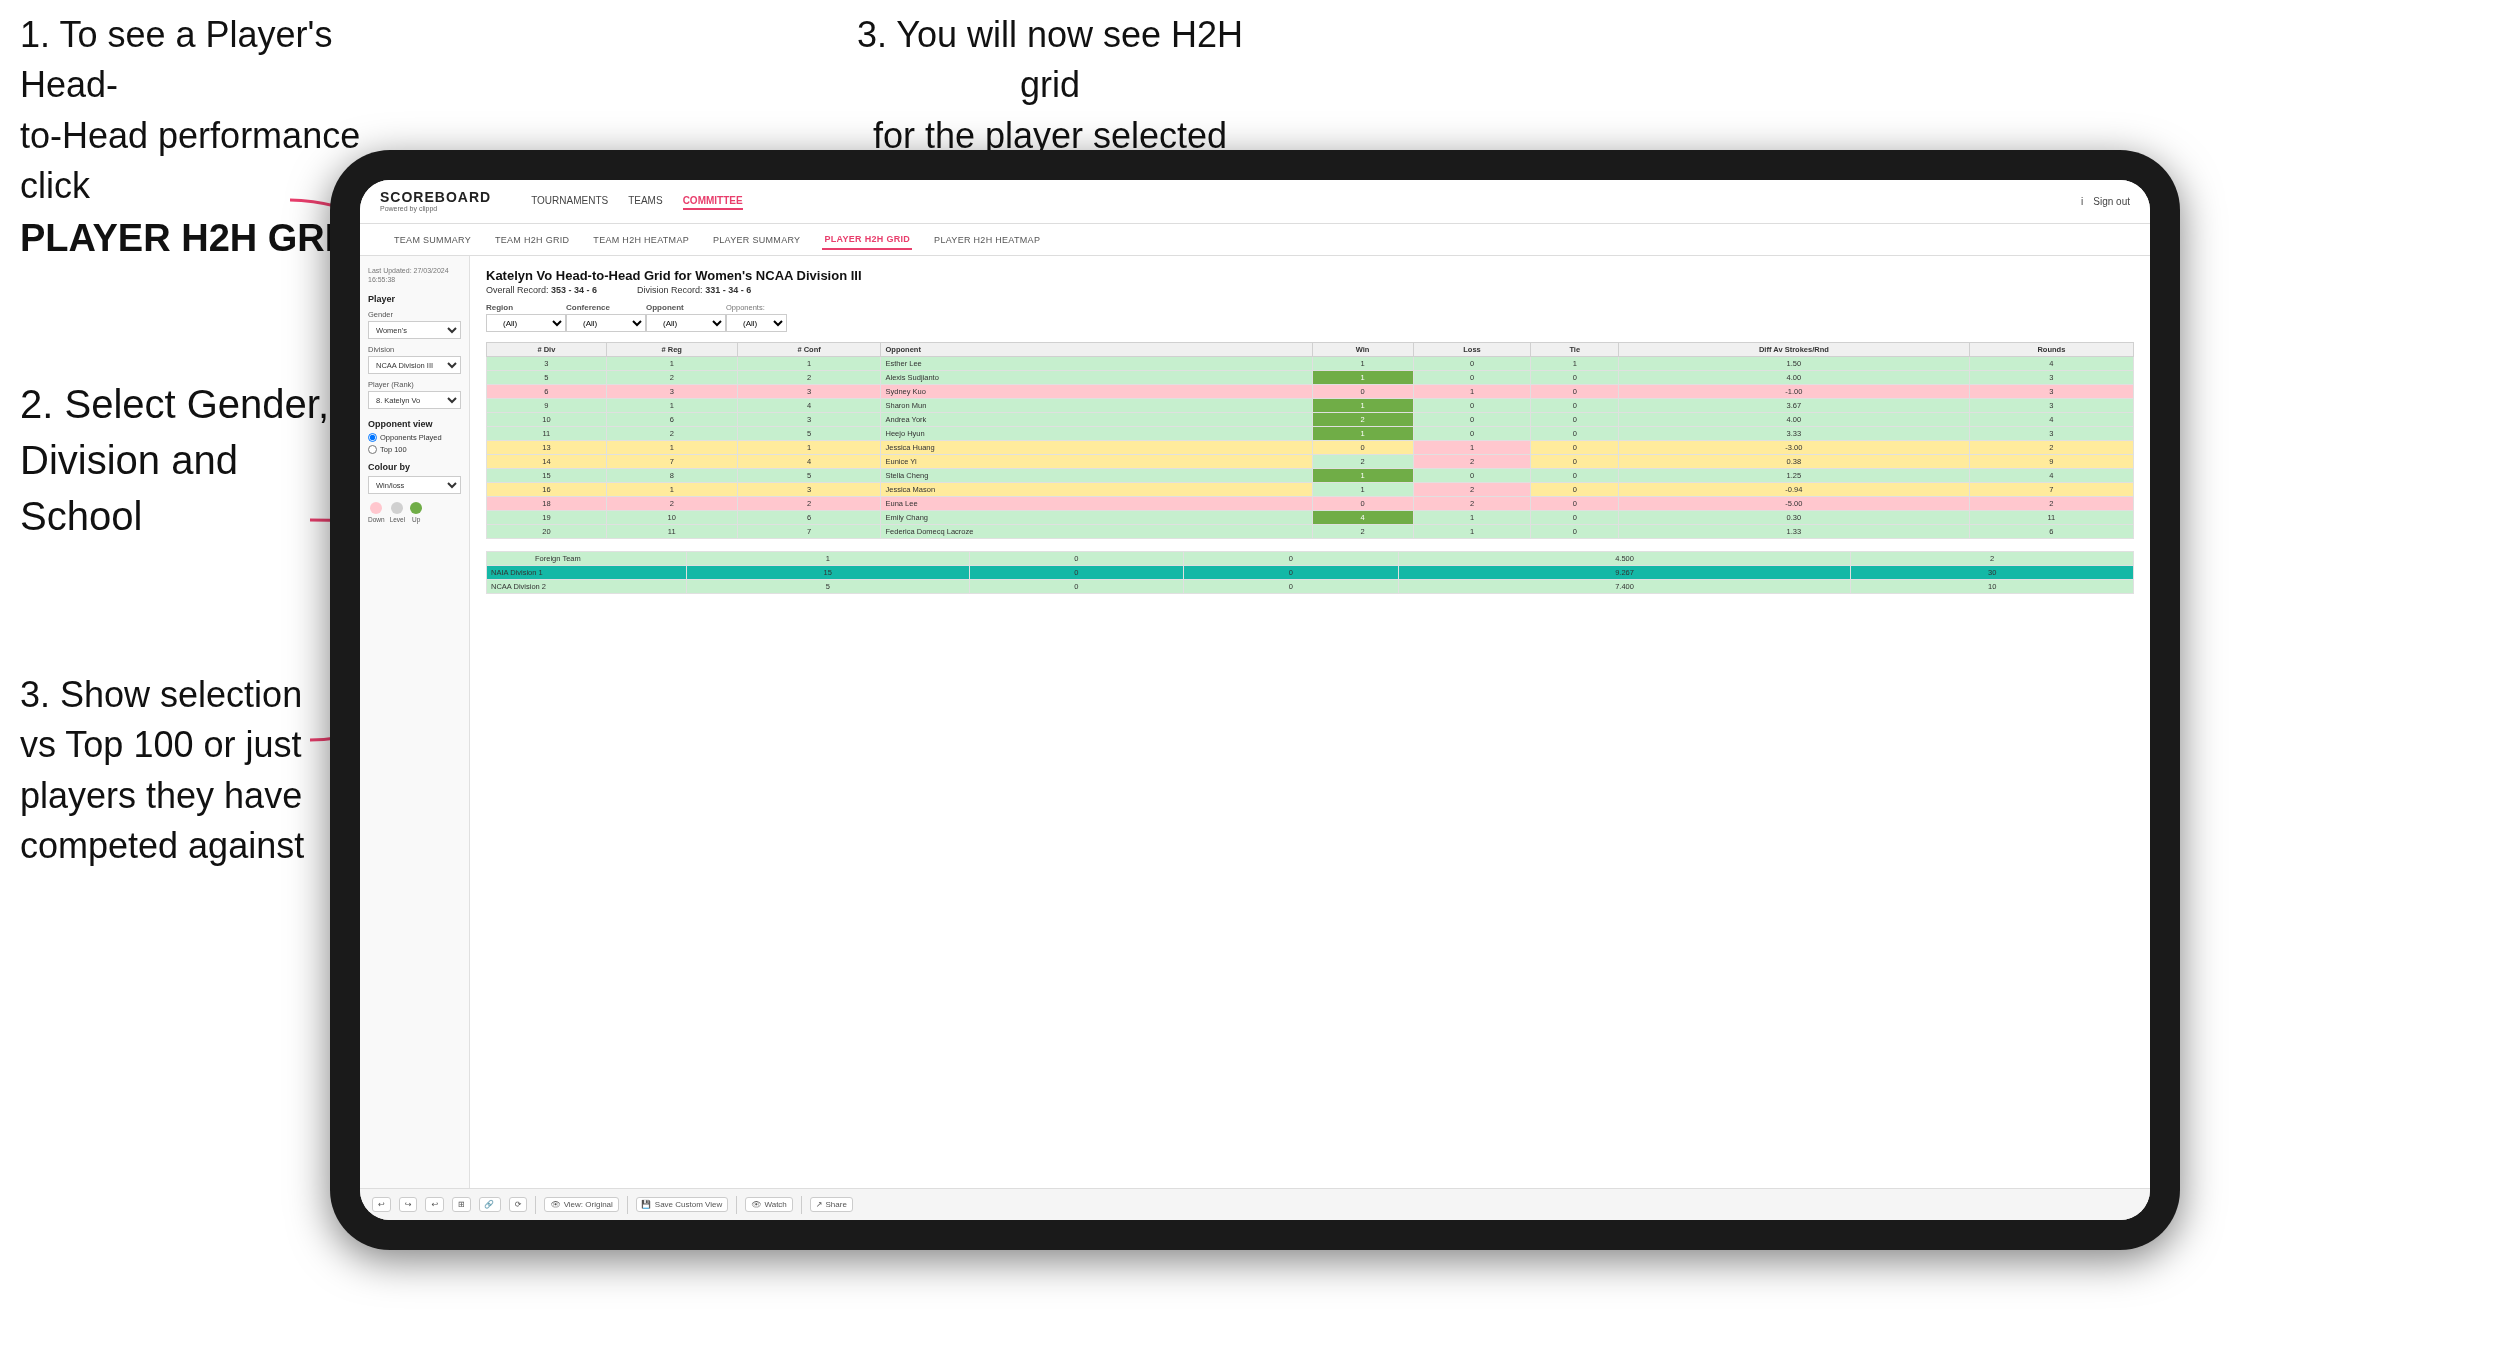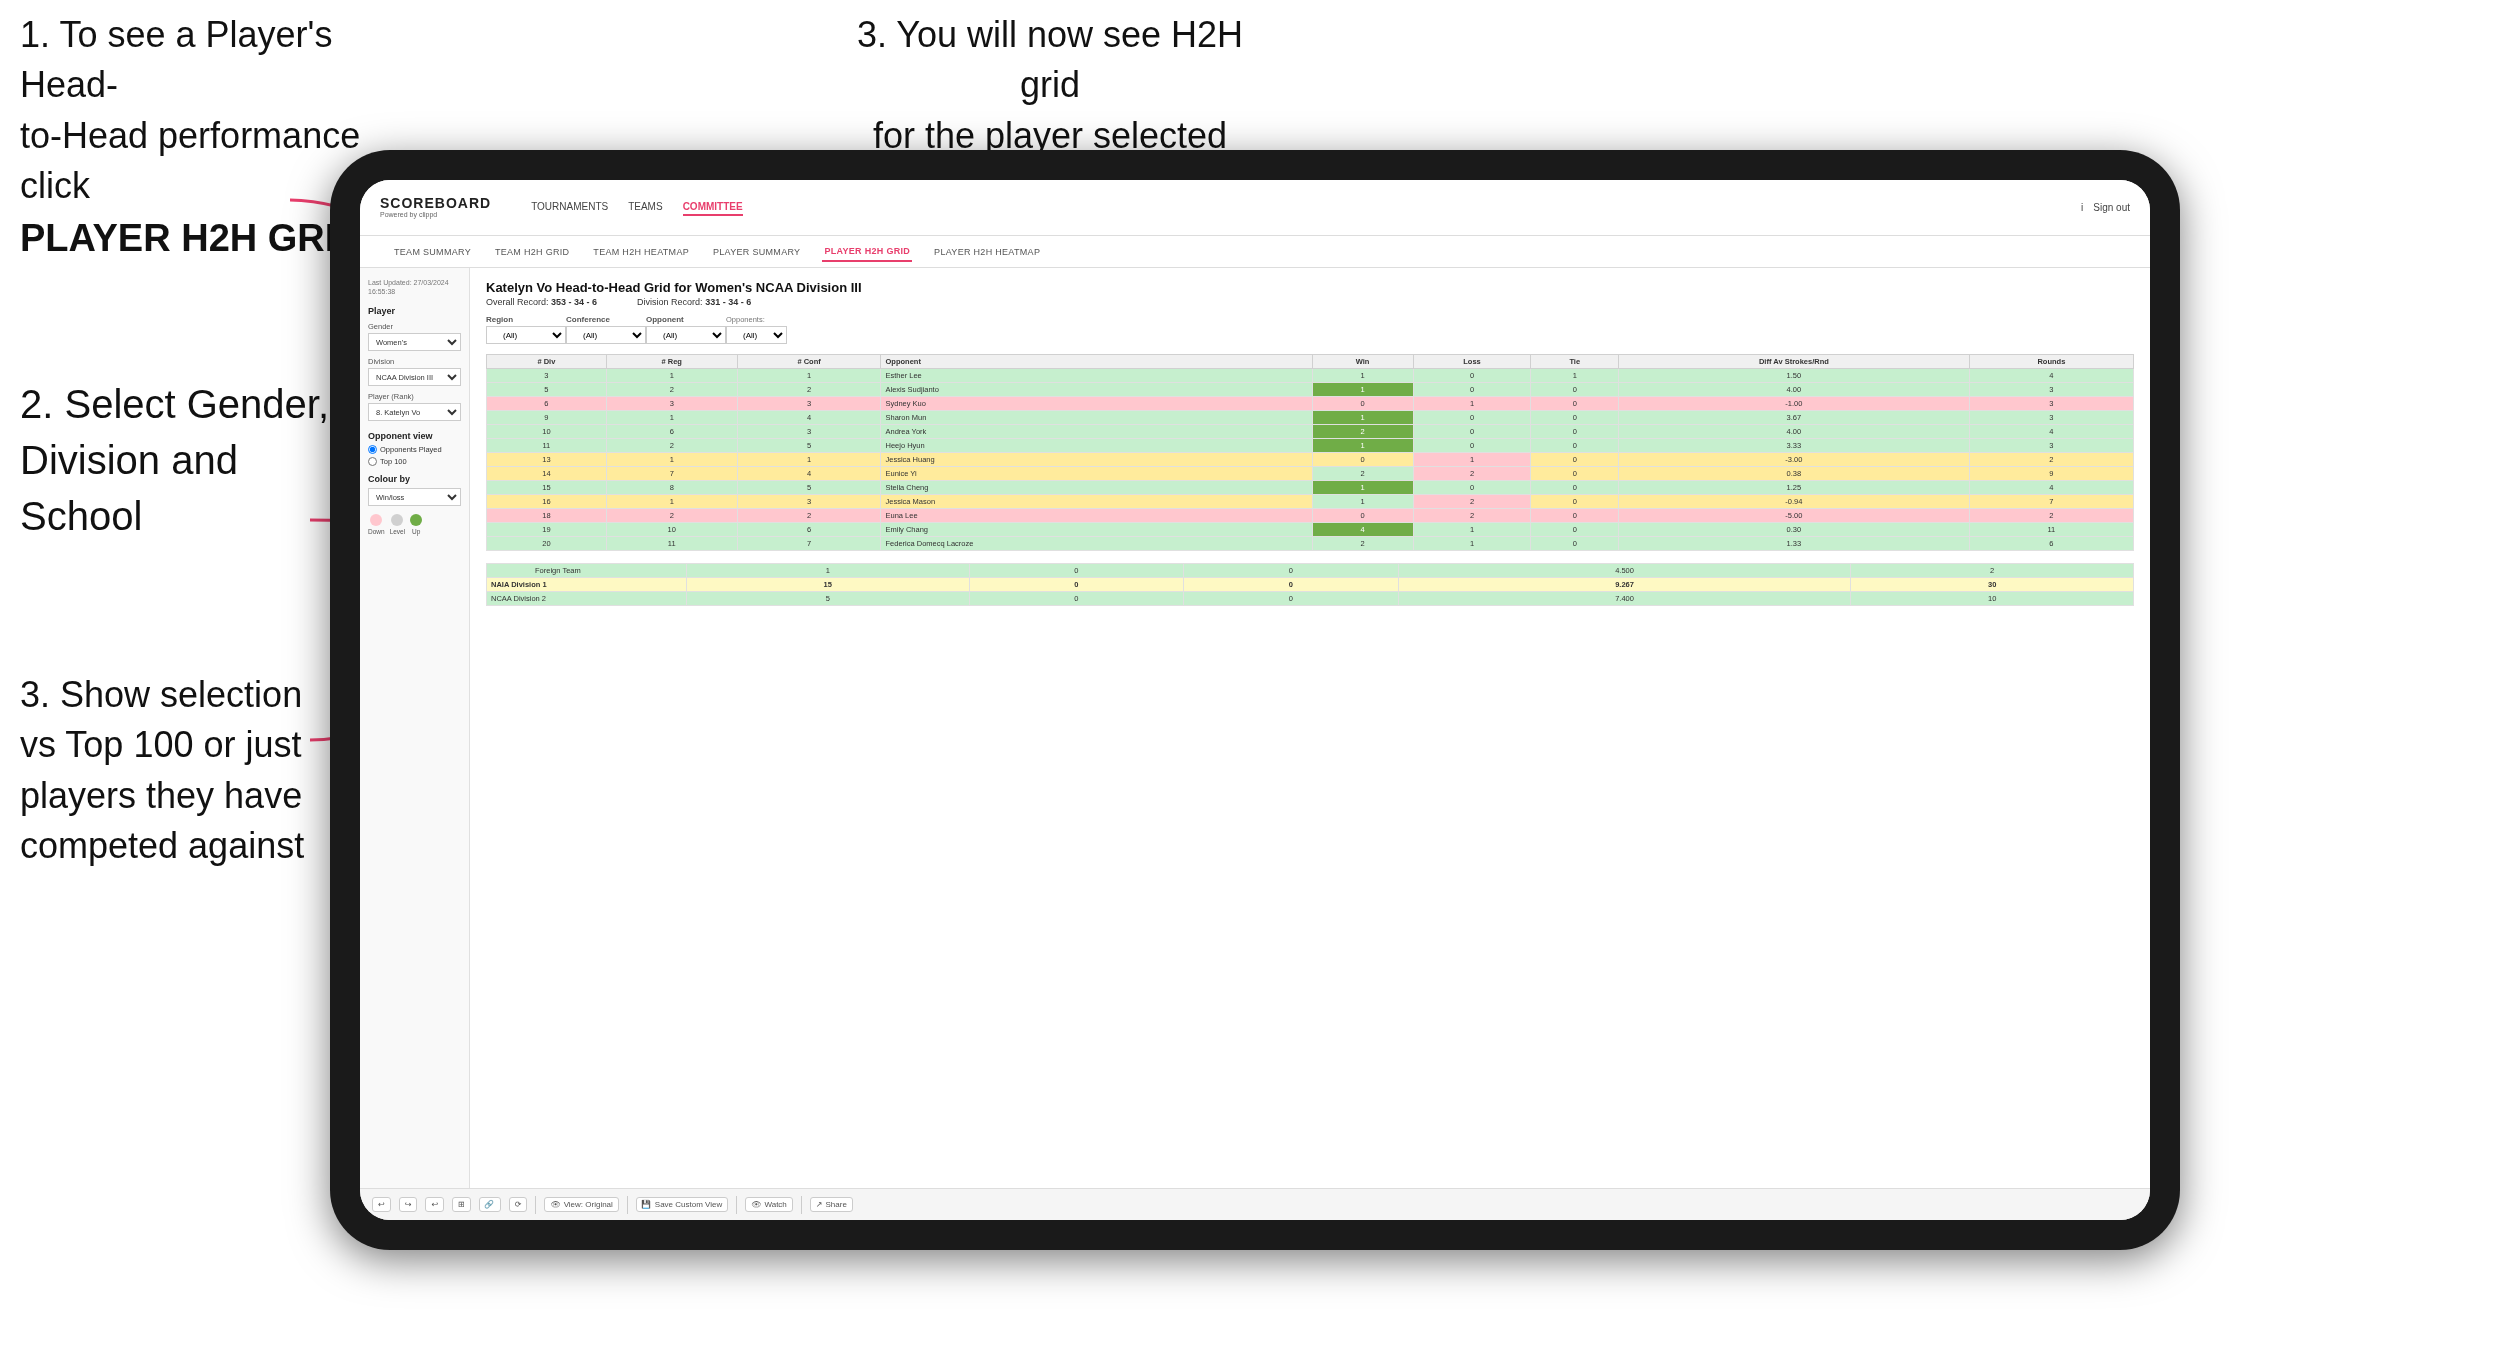--- a/index.html
+++ b/index.html
@@ -44,21 +44,21 @@
       font-size: 11px;
     }
 
     
     .app-header {
       background: #ffffff;
       border-bottom: 1px solid #ddd;
       padding: 8px 20px;
       display: flex;
       align-items: center;
-      height: 56px;
+      height: 44px;
       gap: 30px;
     }
 
     .logo-area {
       display: flex;
       flex-direction: column;
       line-height: 1.1;
       margin-right: 10px;
     }
     .logo-text {
@@ -688,21 +688,21 @@
             <table>
               <tbody>
                 <tr style="background:#c6efce;">
                   <td class="td-left" style="width:200px;padding-left:48px;">Foreign Team</td>
                   <td>1</td>
                     <td>0</td>
                     <td>0</td>
                   <td>4.500</td>
                     <td>2</td>
                 </tr>
-                <tr style="background:#fef9c3;color:white;font-weight:bold;">
+                <tr style="background:#14b8a6;color:white;">
                   <td class="td-left">NAIA Division 1</td>
                   <td>15</td>
                     <td>0</td>
                     <td>0</td>
                   <td>9.267</td>
                     <td>30</td>
                 </tr>
                 <tr style="background:#c6efce;">
                   <td class="td-left">NCAA Division 2</td>
                   <td>5</td>

